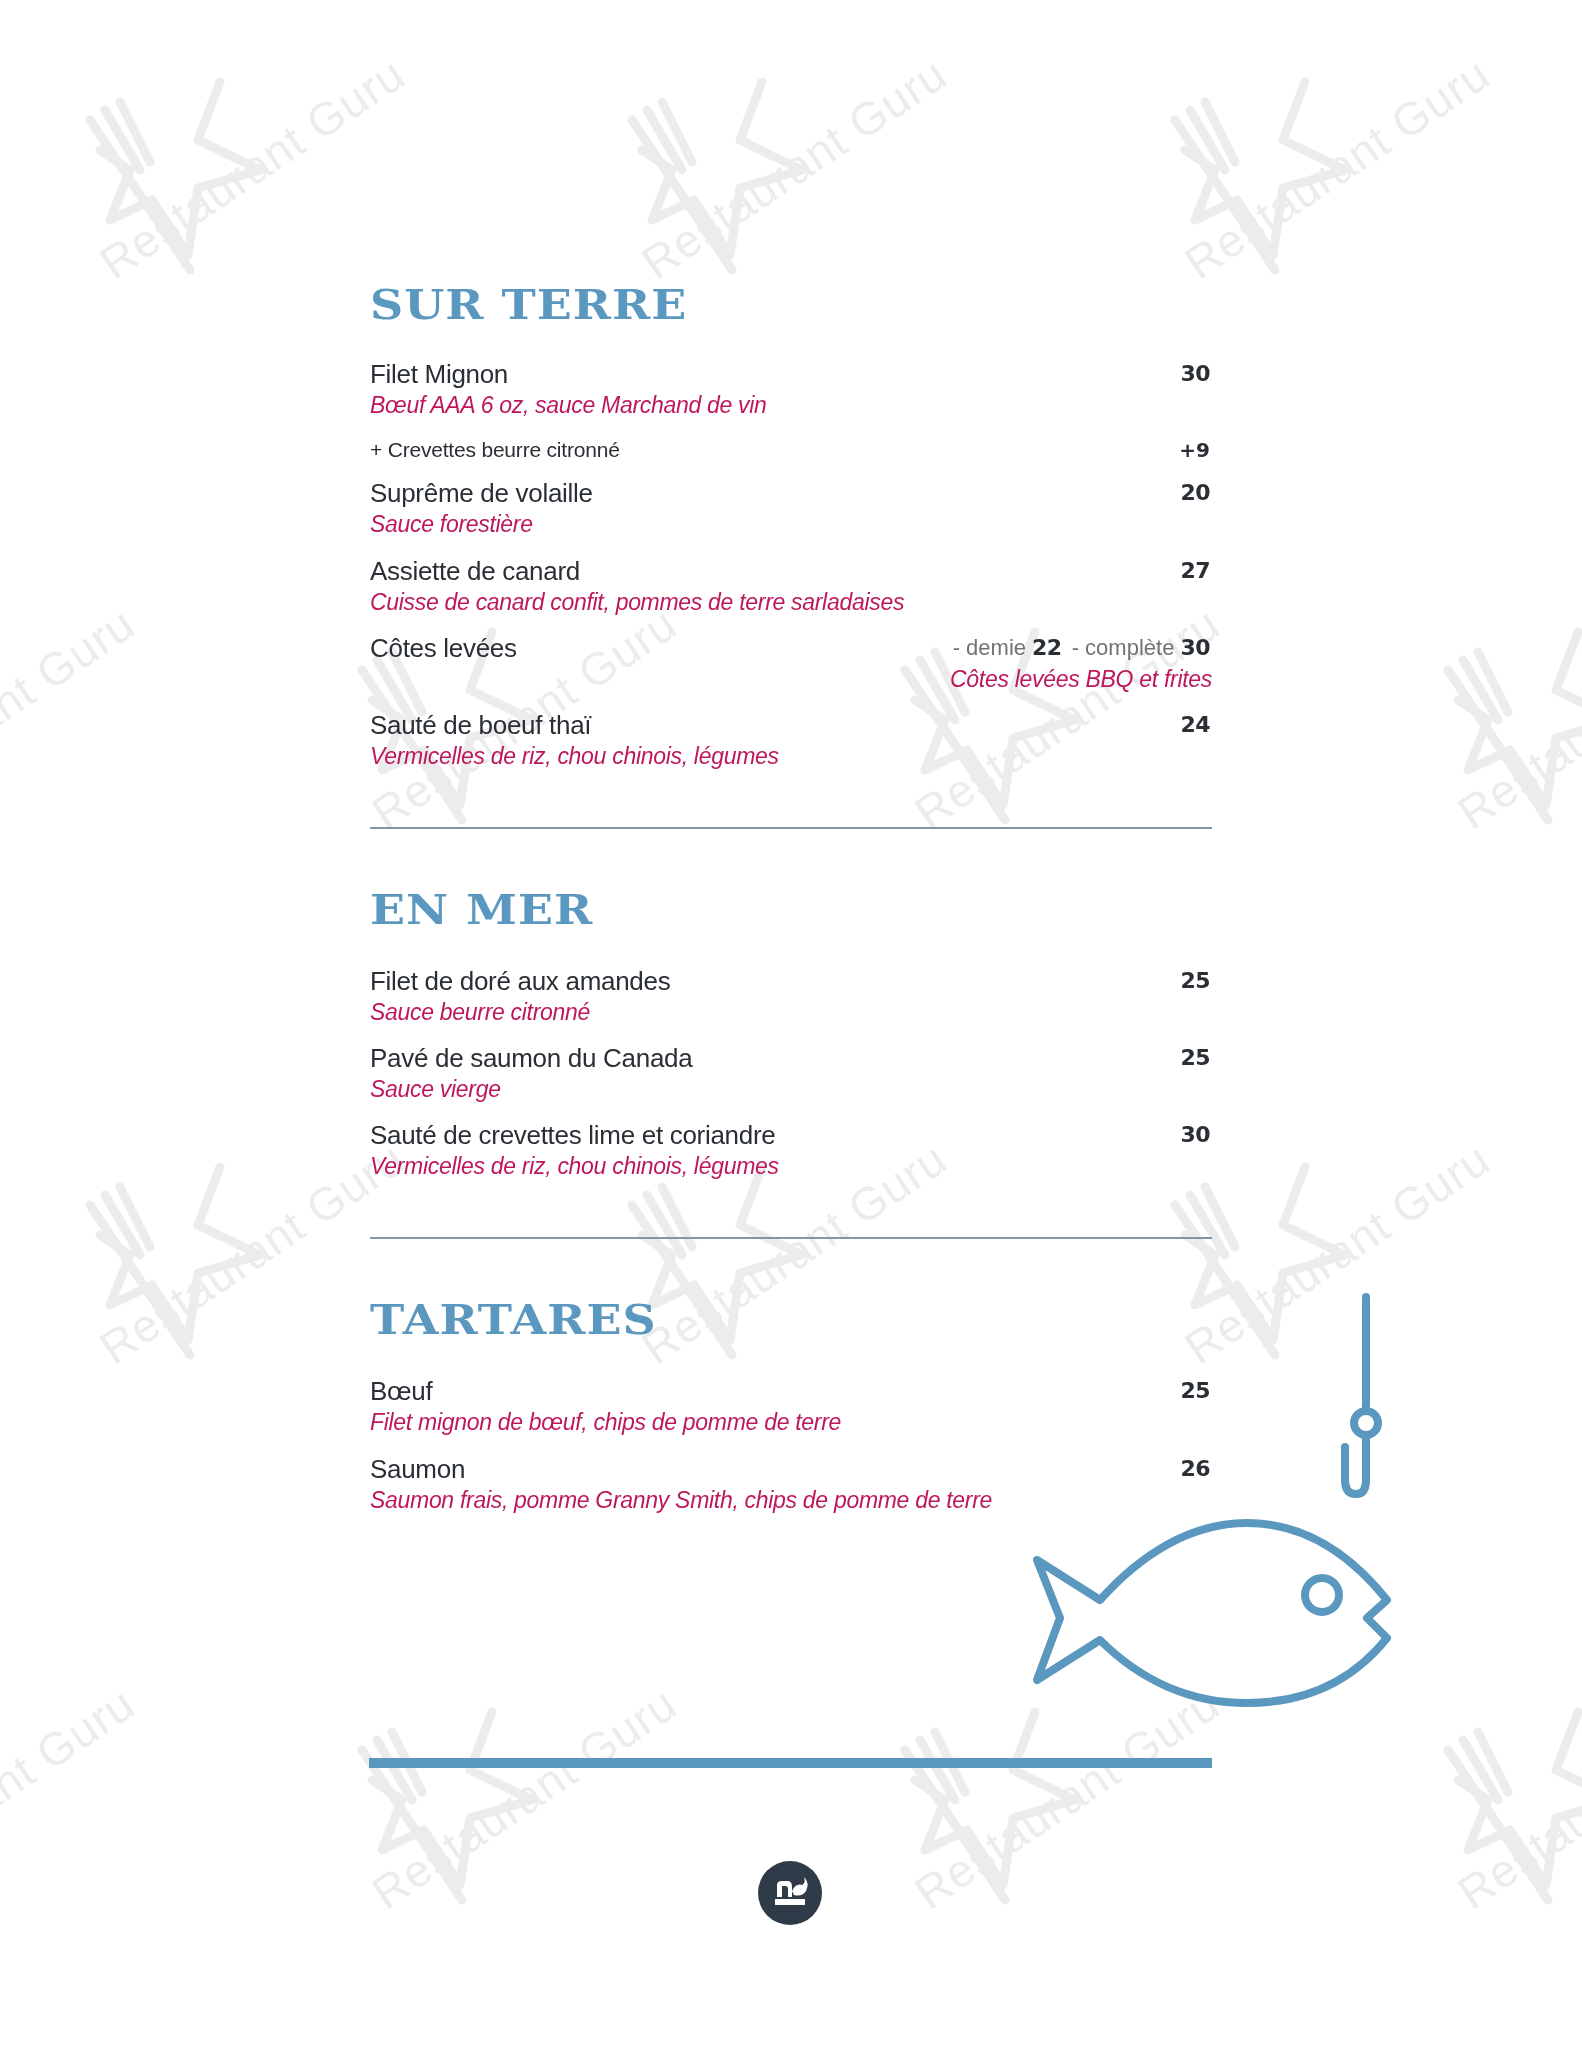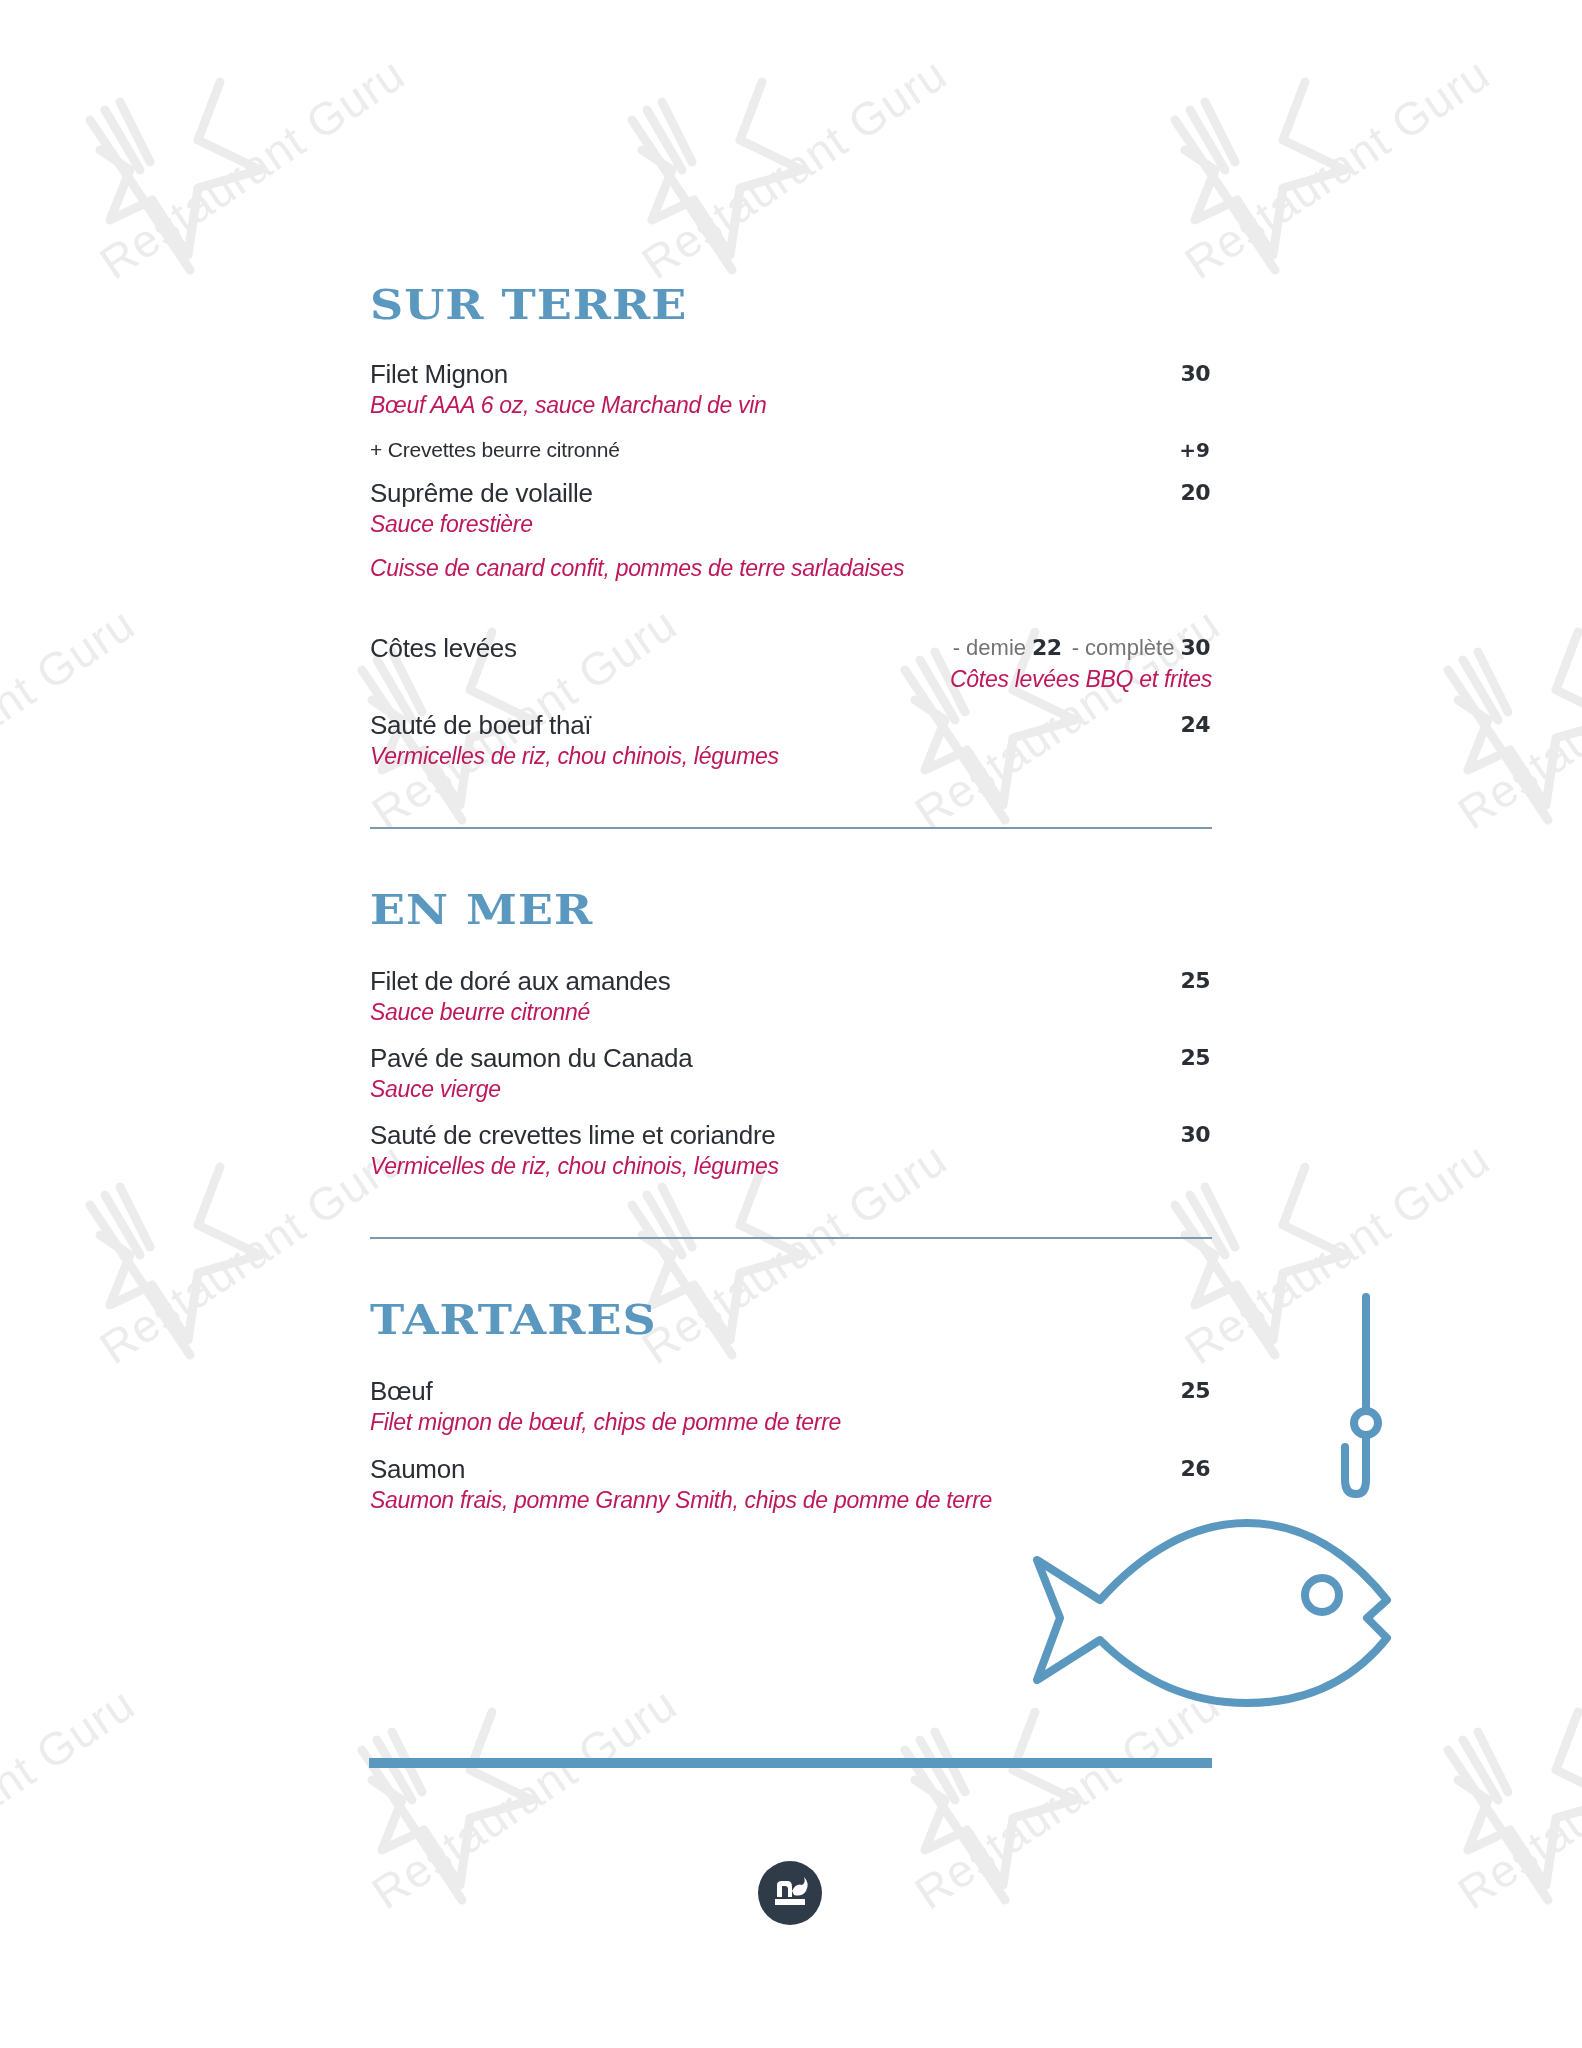--- a/index.html
+++ b/index.html
@@ -333,20 +333,24 @@
 
     <div class="item" style="top:476px;">
       <div class="item-row">
         <span class="item-name">Suprême de volaille</span>
         <span class="item-price">20</span>
       </div>
       <div class="item-desc">Sauce forestière</div>
     </div>
 
     <div class="item" style="top:554px;">
+      <div class="item-row">
+        <span class="item-name">Assiette de canard</span>
+        <span class="item-price">27</span>
+      </div>
       <div class="item-desc">Cuisse de canard confit, pommes de terre sarladaises</div>
     </div>
 
     <div class="item" style="top:631px;text-align:right;">
       <div class="item-row">
         <span class="item-name">Côtes levées</span>
         <span class="variant-prices">
           <span class="variant-label">- demie</span><span class="variant-price">22</span><span class="variant-label">- complète</span><span class="variant-price last">30</span>
         </span>
       </div>

